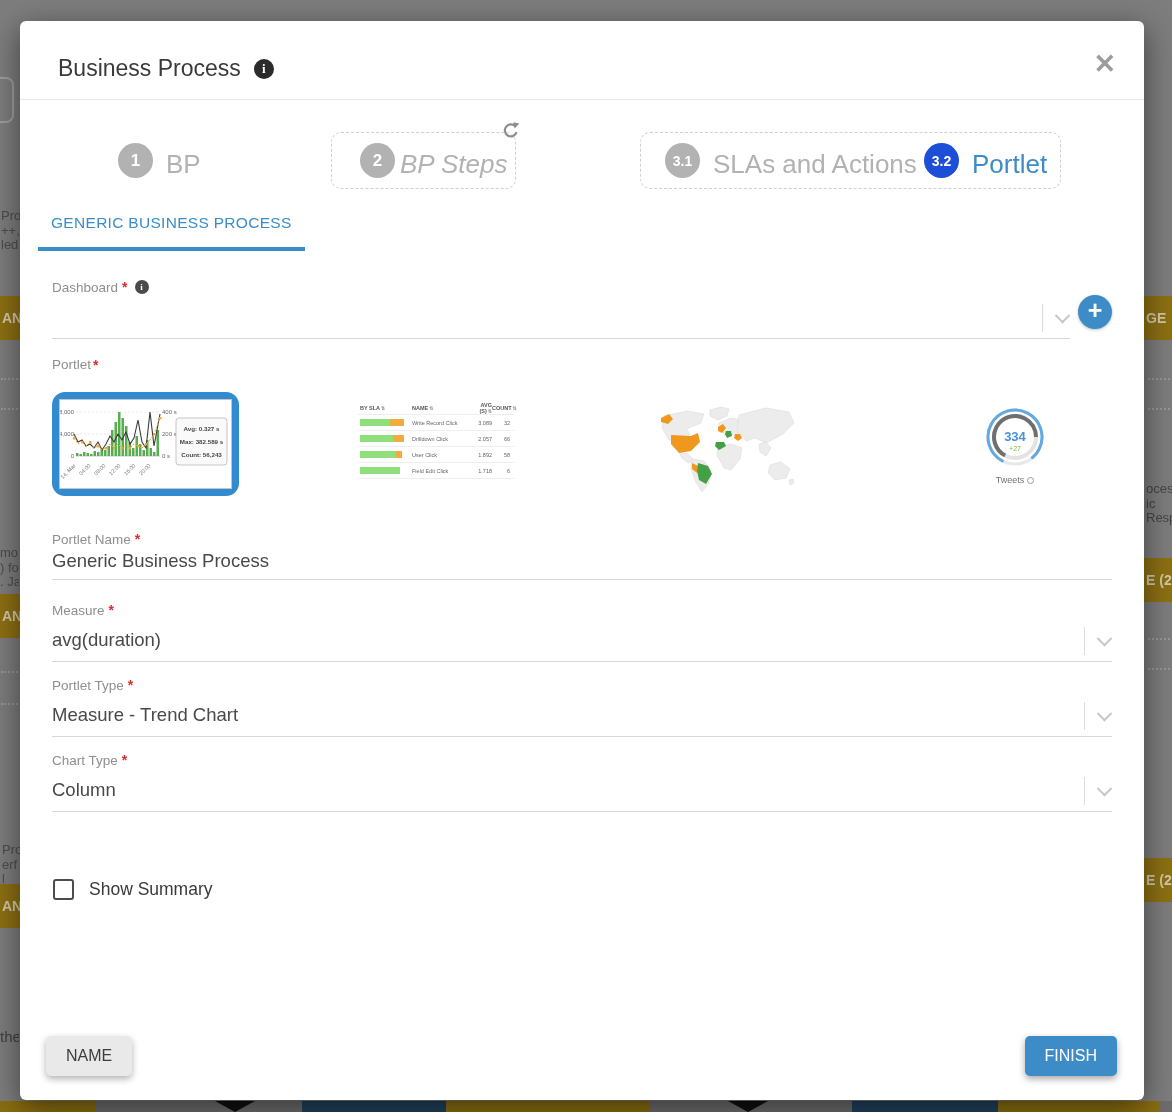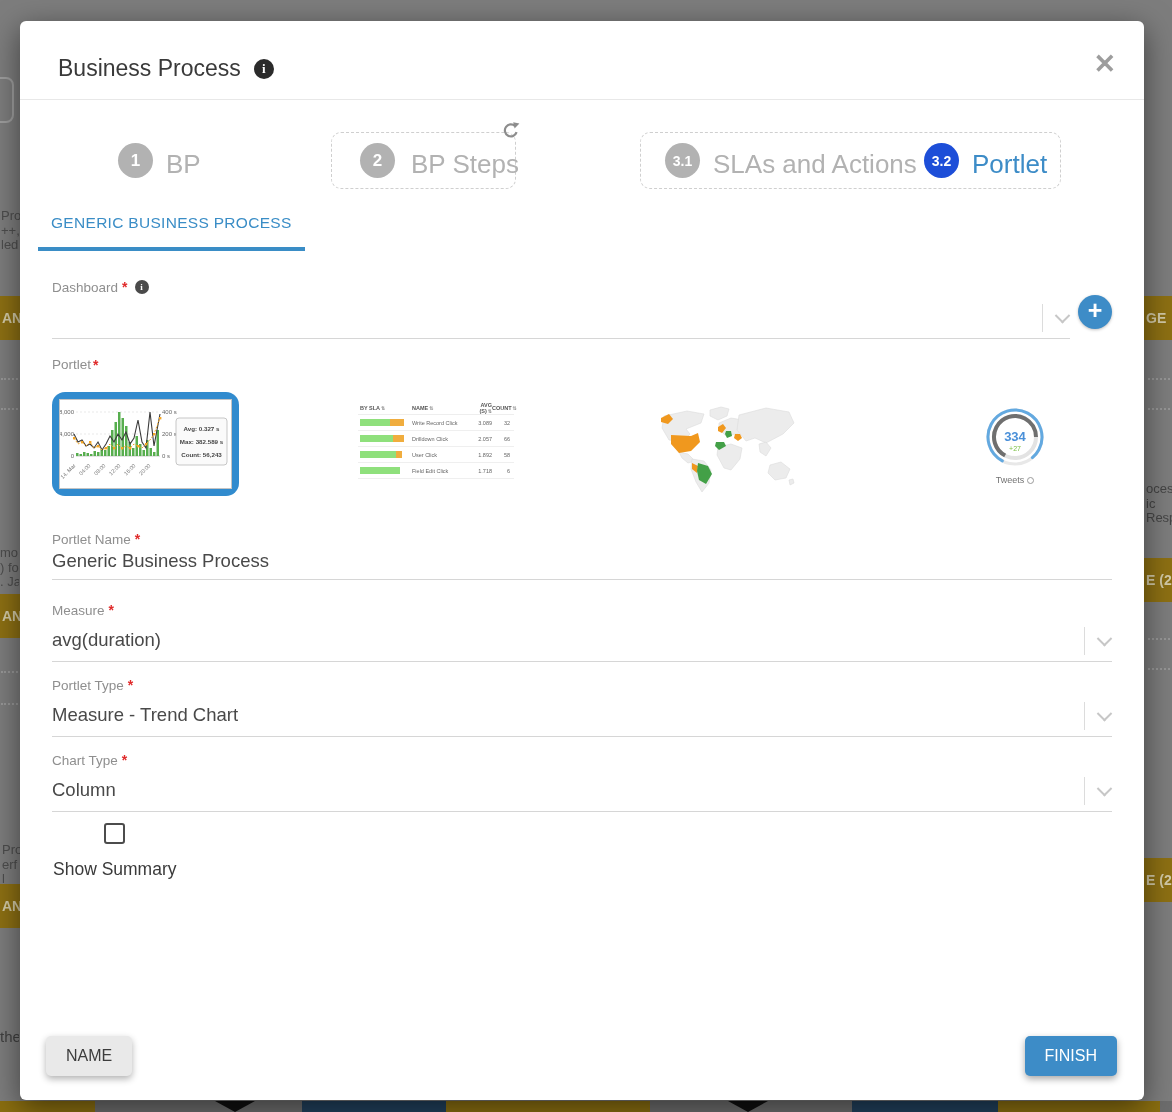--- a/index.html
+++ b/index.html
@@ -70,21 +70,21 @@
   .sla-bar{height:7px;display:flex;width:48px;}
   .sla-g{background:#8fe07c;height:100%;}
   .sla-o{background:#f0ad3e;height:100%;}
   .sort{font-size:5px;color:#999;margin-left:1px;}
   .t3{position:absolute;left:635px;top:381px;width:142px;height:95px;}
   .t4{position:absolute;left:945px;top:382px;width:100px;height:95px;text-align:center;}
   .t4-label{font-size:9px;color:#737373;margin-top:2px;display:flex;align-items:center;justify-content:center;gap:3px;}
   .reg-dot{width:7px;height:7px;border:1px solid #9a9a9a;border-radius:50%;display:inline-block;}
 
   
-  .cbx-row{position:absolute;left:33px;top:802px;display:flex;align-items:center;gap:15px;flex-direction:column;}
+  .cbx-row{position:absolute;left:33px;top:858px;display:flex;align-items:center;gap:15px;}
   .cbx{width:21px;height:21px;border:2px solid #4c4c4c;border-radius:3px;background:#fff;cursor:pointer;}
   .cbx-label{font-size:17.5px;color:#3a3a3a;}
 
   
   .btn{position:absolute;top:1015px;height:40px;border-radius:5px;font-size:16px;display:flex;
     align-items:center;justify-content:center;cursor:pointer;padding:0 20px;}
   .btn-back{left:26px;background:#e9e9e9;color:#3c3c3c;box-shadow:0 3px 7px rgba(0,0,0,.3);}
   .btn-finish{right:27px;background:#3d8cc7;color:#fff;box-shadow:0 3px 7px rgba(0,0,0,.35);}
 
   svg text{font-family:"Liberation Sans",sans-serif;}
@@ -153,21 +153,21 @@
   </div>
 
   <div>
     <div>
       <div class="step-circle" style="left:98px;top:122px;">1</div>
       <div class="step-label" style="left:146px;top:128px;">BP</div>
     </div>
 
     <div class="step-box" style="left:311px;top:111px;width:185px;height:57px;">
       <div class="step-circle" style="left:28px;top:10px;">2</div>
-      <div class="step-label" style="left:79px;top:16px;">BP Steps</div>
+      <div class="step-label" style="left:68px;top:16px;font-style:italic;">BP Steps</div>
     </div>
     <svg class="refresh" style="left:481px;top:100px;" viewBox="0 0 20 20">
       <path d="M15.6 11.2 a6 6 0 1 1 -1.4 -6" fill="none" stroke="#8d8d8d" stroke-width="2.2"></path>
       <polygon points="12.2,1.2 18.4,2.6 13.6,7.4" fill="#8d8d8d"></polygon>
     </svg>
 
     <div class="step-box" style="left:620px;top:111px;width:421px;height:57px;">
       <div>
         <div class="step-circle small" style="left:24px;top:10px;">3.1</div>
         <div class="step-label" style="left:72px;top:16px;">SLAs and Actions</div>

